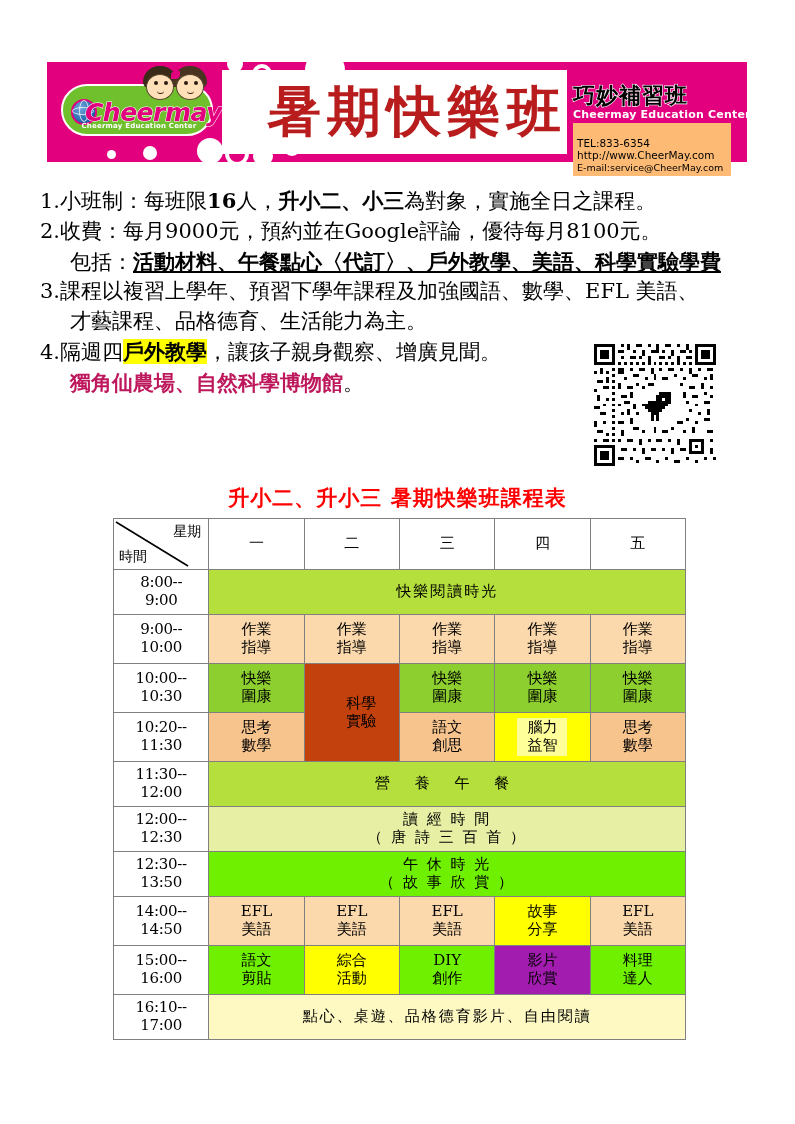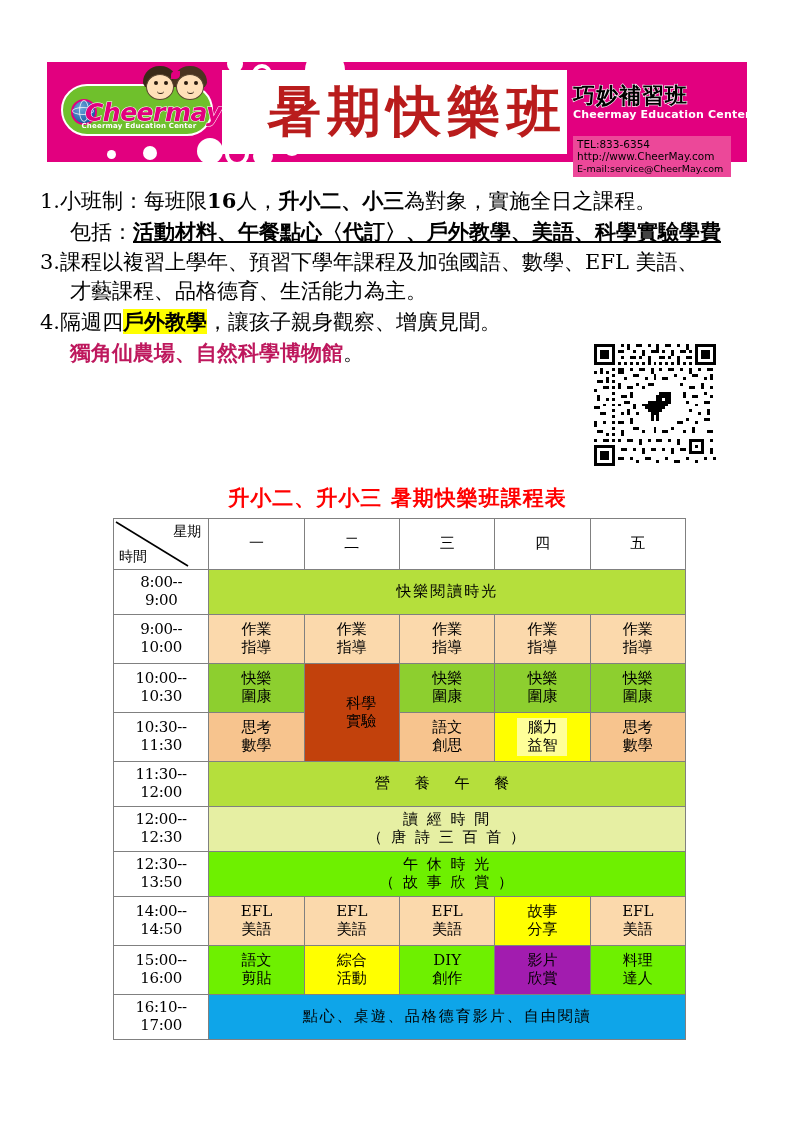--- a/index.html
+++ b/index.html
@@ -182,23 +182,23 @@
   .brand-en {
     font-family: "DejaVu Sans", sans-serif;
     font-weight: bold;
     font-size: 11px;
     color: #ffffff;
     letter-spacing: .2px;
     margin-top: 1px;
     white-space: nowrap;
   }
   .contact-box {
-    margin-top: 15px;
-    background: #ec4899;
-    padding: 2px 4px 3px 4px;
+    margin-top: 2px;
+    background: #fdba74;
+    padding: 14px 4px 3px 4px;
     width: 158px;
     box-sizing: border-box;
   }
   .contact-line {
     font-family: "DejaVu Sans", sans-serif;
     font-size: 10.5px;
     color: #000000;
     line-height: 1.18;
     white-space: nowrap;
   }
@@ -352,20 +352,23 @@
     </div>
   </div>
 </div>
 
 <div class="notes">
 
   <div class="note-line">
     <span class="num">1.</span><span>小班制：每班限</span><span class="b lat">16</span><span>人，</span><span class="b">升小二、小三</span><span>為對象，實施全日之課程。</span>
   </div>
 
+  <div class="note-line">
+    <span class="num">2.</span><span>收費：每月</span><span class="lat">9000</span><span>元，預約並在</span><span class="lat">Google</span><span>評論，優待每月</span><span class="lat">8100</span><span>元。</span>
+  </div>
 
   <div class="note-line indent">
     <span>包括：</span><span class="b u">活動材料、午餐點心〈代訂〉、戶外教學、美語、科學實驗學費</span>
   </div>
 
   <div class="note-line">
     <span class="num">3.</span><span>課程以複習上學年、預習下學年課程及加強國語、數學、EFL 美語、</span>
   </div>
   <div class="note-line indent">
     <span>才藝課程、品格德育、生活能力為主。</span>
@@ -672,21 +675,21 @@
           <span class="two-line">快樂</span>
           <span class="two-line">圍康</span>
         </td>
         <td class="tall" style="background: rgb(141, 207, 47);">
           <span class="two-line">快樂</span>
           <span class="two-line">圍康</span>
         </td>
       </tr>
       <tr>
         <td class="timecol">
-          <span class="two-line">10:30--</span>
+          <span class="two-line">10:20--</span>
           <span class="two-line">11:30</span>
         </td>
         <td class="tall" style="background: rgb(247, 196, 142);">
           <span class="two-line">思考</span>
           <span class="two-line">數學</span>
         </td>
         <td class="tall" style="background: rgb(247, 196, 142);">
           <span class="two-line">語文</span>
           <span class="two-line">創思</span>
         </td>
@@ -775,18 +778,18 @@
         <td class="tall" style="background: rgb(110, 240, 0);">
           <span class="two-line">料理</span>
           <span class="two-line">達人</span>
         </td>
       </tr>
       <tr>
         <td class="timecol">
           <span class="two-line">16:10--</span>
           <span class="two-line">17:00</span>
         </td>
-        <td colspan="5" class="span-row" style="background: #0ea5e9;">
+        <td colspan="5" class="span-row" style="background: #fef9c3;">
           <span class="two-line">點心、桌遊、品格德育影片、自由閱讀</span>
         </td>
       </tr>
     </tbody>
 </table>
 
 </body></html>

